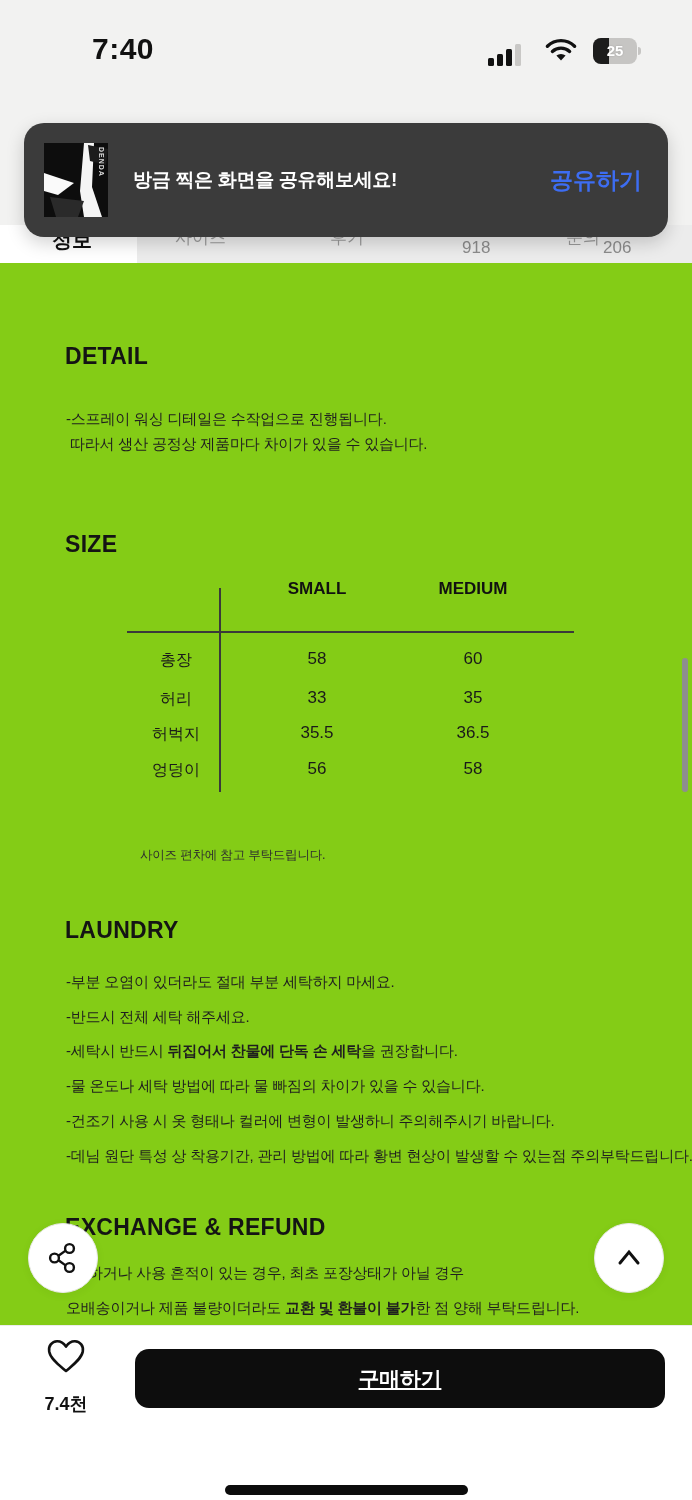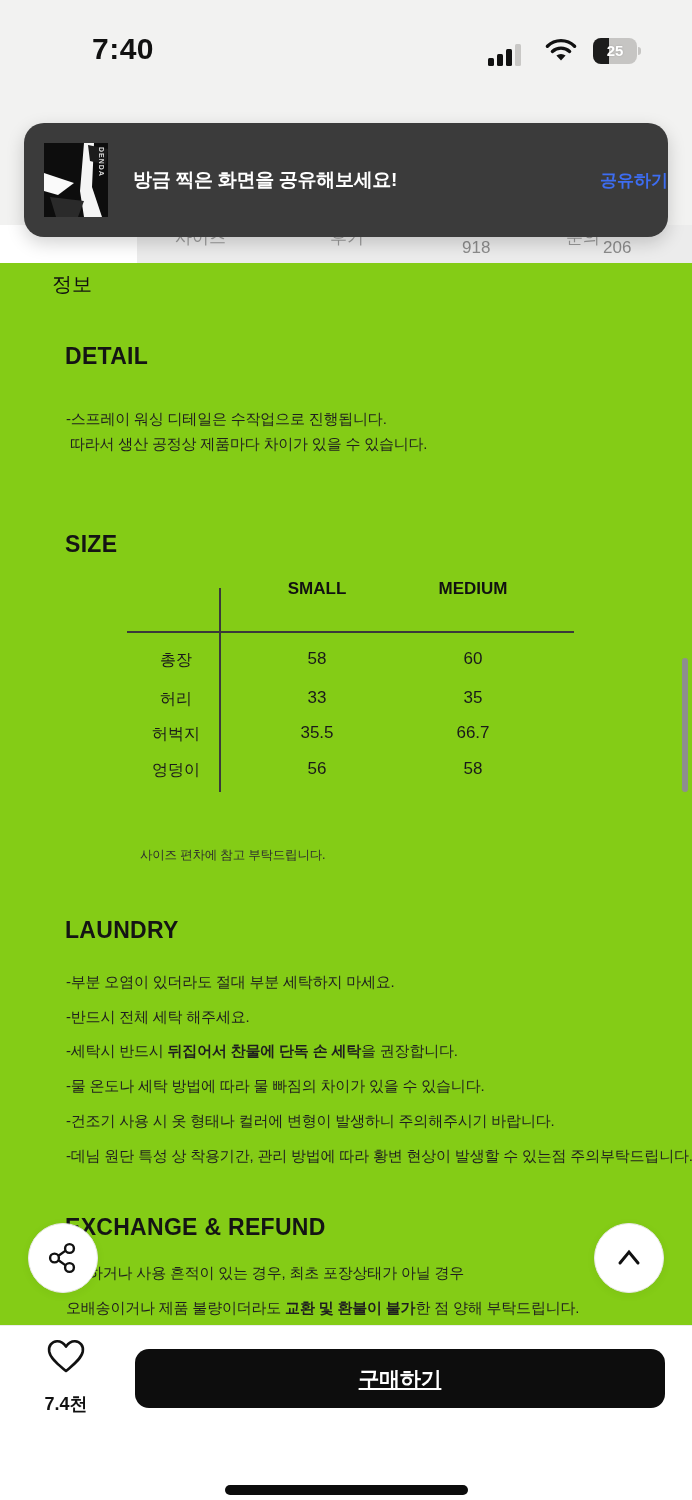--- a/index.html
+++ b/index.html
@@ -18,36 +18,36 @@
   .batt .body{position:absolute;left:0;top:0;width:44px;height:26px;border-radius:8px;background:#c6c5c3;overflow:hidden;}
   .batt .fill{position:absolute;left:0;top:0;width:16px;height:26px;background:#1c1c1c;}
   .batt .pct{position:absolute;left:0;top:0;width:44px;height:26px;line-height:26px;text-align:center;
     color:#fff;font-size:15px;font-weight:700;text-shadow:0 0 2px rgba(0,0,0,.2);}
   .batt .cap{position:absolute;left:45px;top:9px;width:3px;height:8px;border-radius:0 3px 3px 0;background:#c6c5c3;}
 
   
   .strip{left:0;top:225px;width:692px;height:38px;background:#ffffff;z-index:2;}
   .strip-gray{position:absolute;left:137px;top:0;right:0;bottom:0;background:#ececec;}
   .strip span{position:absolute;white-space:nowrap;}
-  .t-info{left:52px;top:2px;font-size:20px;font-weight:400;color:#111;margin-top:44px;}
+  .t-info{left:52px;top:2px;font-size:20px;font-weight:700;color:#111;}
   .t-size{left:175px;top:1px;font-size:17px;color:#9a9a9a;}
   .t-review{left:330px;top:1px;font-size:17px;color:#9a9a9a;}
   .t-review-n{left:462px;top:13px;font-size:17px;color:#8c8c8c;}
   .t-inq{left:541px;top:1px;font-size:17px;color:#9a9a9a;margin-left:25px;}
   .t-inq-n{left:603px;top:13px;font-size:17px;color:#8c8c8c;}
 
   
   .toast{left:24px;top:123px;width:644px;height:114px;border-radius:20px;background:#3b3b3b;z-index:10;
     display:flex;align-items:center;box-shadow:0 6px 18px rgba(0,0,0,.18);}
   .thumb{width:64px;height:74px;margin-left:20px;background:#0d0d0d;position:relative;overflow:hidden;flex:0 0 auto;}
   .thumb svg{position:absolute;left:0;top:0;}
   .thumb .brand{position:absolute;right:3px;top:4px;color:#dcdcdc;font-size:7px;letter-spacing:1px;
     writing-mode:vertical-rl;font-weight:700;}
   .toast-msg{flex:1;margin-left:25px;color:#ffffff;font-size:19px;font-weight:600;letter-spacing:-.3px;}
-  .toast-action{font-size:17px;font-weight:600;color:#3d6df2;cursor:pointer;}
+  .toast-action{margin-right:26px;font-size:23px;font-weight:600;color:#3d6df2;cursor:pointer;}
 
   
   .h1{font-size:23px;font-weight:800;color:#141414;letter-spacing:.3px;}
   .p{font-size:15px;color:#1f1f1f;white-space:nowrap;letter-spacing:-.2px;}
   .note{font-size:12.5px;color:#2e2e2e;white-space:nowrap;letter-spacing:-.2px;}
 
   
   .vline{left:219px;top:588px;width:2px;height:204px;background:#3a3a3a;}
   .hline{left:127px;top:631px;width:447px;height:2px;background:#3a3a3a;}
   .col-h{top:579px;font-size:17px;font-weight:700;color:#111;text-align:center;width:120px;}
@@ -142,21 +142,21 @@
     <div class="abs row-label" style="top:650px;">총장</div>
     <div class="abs cell c-small" style="top:649px;">58</div>
     <div class="abs cell c-medium" style="top:649px;">60</div>
 
     <div class="abs row-label" style="top:689px;">허리</div>
     <div class="abs cell c-small" style="top:688px;">33</div>
     <div class="abs cell c-medium" style="top:688px;">35</div>
 
     <div class="abs row-label" style="top:724px;">허벅지</div>
     <div class="abs cell c-small" style="top:723px;">35.5</div>
-    <div class="abs cell c-medium" style="top:723px;">66.7</div>
+    <div class="abs cell c-medium" style="top:723px;">36.5</div>
 
     <div class="abs row-label" style="top:760px;">엉덩이</div>
     <div class="abs cell c-small" style="top:759px;">56</div>
     <div class="abs cell c-medium" style="top:759px;">58</div>
   </div>
 
   <div class="abs note" style="left:140px;top:847px;">사이즈 편차에 참고 부탁드립니다.</div>
 
   <div class="abs h1" style="left:65px;top:917px;">LAUNDRY</div>
   <div class="abs p" style="left:66px;top:973px;">-부분 오염이 있더라도 절대 부분 세탁하지 마세요.</div>

